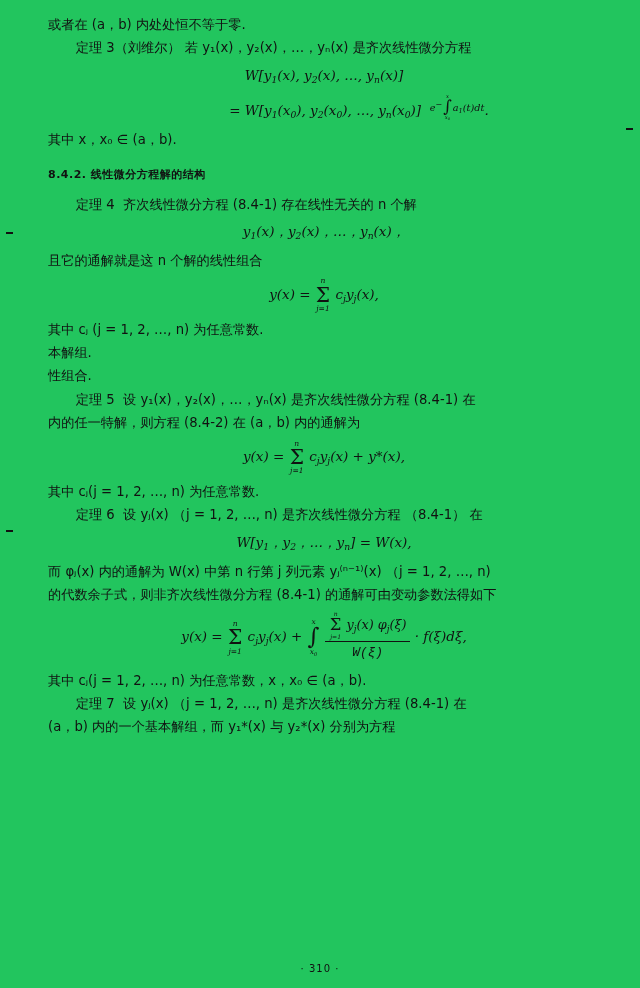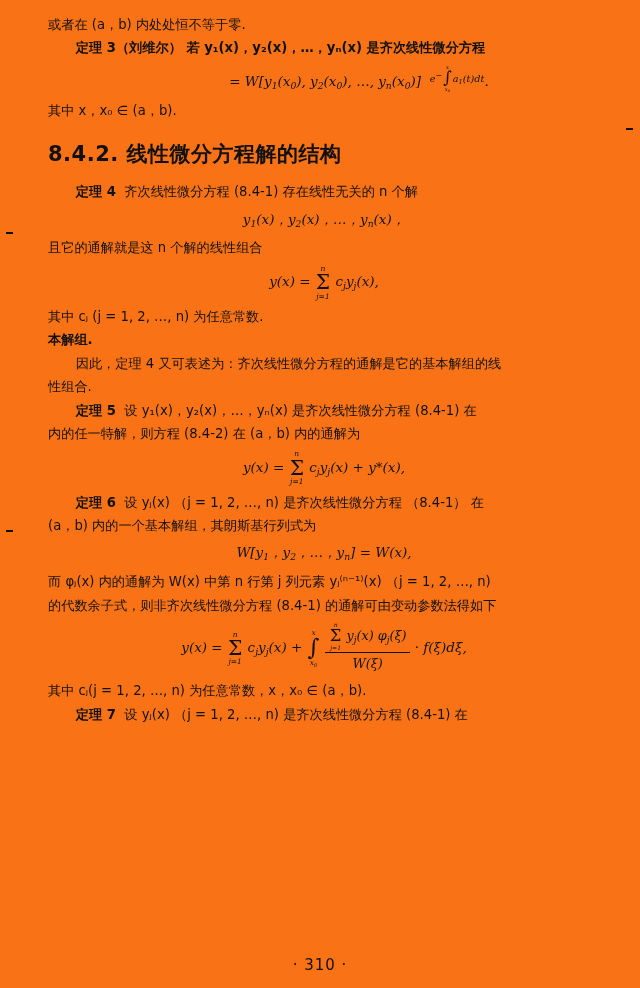--- a/index.html
+++ b/index.html
@@ -11,45 +11,45 @@
     width: 640px;
     height: 988px;
     font-family: "DejaVu Sans", sans-serif;
     color: #111;
     overflow: hidden;
   }
   .page {
     position: relative;
     width: 640px;
     height: 988px;
-    background: #f97316;
+    background: #22c55e;
     padding: 0;
     box-sizing: border-box;
   }
   .content {
     position: absolute;
     left: 48px;
     top: 14px;
     width: 552px;
     font-size: 13.2px;
     line-height: 1.62;
     text-align: justify;
   }
   .para {
     margin: 0 0 2px 0;
     text-indent: 0;
   }
   .para.indent {
     text-indent: 2.1em;
   }
   .bold {
-    font-weight: bold;
+    font-weight: normal;
   }
   .heading {
-    font-size: 21px;
+    font-size: 11px;
     font-weight: bold;
     margin: 16px 0 10px 0;
     letter-spacing: 0.5px;
   }
   .math {
     font-family: "DejaVu Serif", serif;
     font-style: italic;
     font-size: 13.5px;
   }
   .mathup {
@@ -76,20 +76,21 @@
     font-size: 0.95em;
   }
   .frac .num {
     display: block;
     border-bottom: 1px solid #111;
     padding: 0 4px 1px 4px;
   }
   .frac .den {
     display: block;
     padding: 1px 4px 0 4px;
+    font-family: Liberation Mono, monospace;
   }
   .bigsum {
     display: inline-block;
     vertical-align: middle;
     text-align: center;
     font-style: normal;
     line-height: 1;
     margin: 0 1px;
   }
   .bigsum .lim {
@@ -124,21 +125,21 @@
     display: inline-block;
     vertical-align: 0.45em;
     font-size: 0.72em;
   }
   .pagenum {
     position: absolute;
     left: 0;
     right: 0;
     bottom: 14px;
     text-align: center;
-    font-size: 15px;
+    font-size: 10px;
     letter-spacing: 1px;
   }
   .tick {
     position: absolute;
     background: #111;
   }
 </style>
 </head>
 <body>
 
@@ -149,20 +150,23 @@
   <div class="tick" style="left:626px; top:128px; width:7px; height:2px;"></div>
 
   <div class="content">
 
     <p class="para">或者在 (a，b) 内处处恒不等于零.</p>
 
     <p class="para indent">
       <span class="bold">定理 3</span><span class="bold">（刘维尔） 若 y₁(x)，y₂(x)，…，yₙ(x) 是齐次线性微分方程</span>
     </p>
 
+    <div class="formula-row">
+      <span class="math">W[y<span class="sub">1</span>(x), y<span class="sub">2</span>(x), …, y<span class="sub">n</span>(x)]</span>
+    </div>
     <div class="formula-row right">
       <span class="math">= W[y<span class="sub">1</span>(x<span class="sub">0</span>), y<span class="sub">2</span>(x<span class="sub">0</span>), …, y<span class="sub">n</span>(x<span class="sub">0</span>)]<span class="mathup">&nbsp;</span>
         <span class="expwrap">e<sup style="font-style:normal;">−</sup><span class="bigint"><span class="lim">x</span><span class="sym">∫</span><span class="lim">x<span class="sub">0</span></span></span><span style="font-style:italic;">a</span><span class="sub">1</span>(t)dt</span>.
       </span>
     </div>
 
     <p class="para">其中 x，x₀ ∈ (a，b).</p>
 
     <h2 class="heading">8.4.2. 线性微分方程解的结构</h2>
 
@@ -182,40 +186,39 @@
         c<span class="sub">j</span>y<span class="sub">j</span>(x),
       </span>
     </div>
 
     <p class="para">其中 cⱼ (j = 1, 2, …, n) 为任意常数.</p>
 
     <p class="para">
       <span class="bold">本解组.</span>
     </p>
 
-    <p class="para indent">因此，定理 4 又可表述为：齐次线性微分方程的通解是它的基本解组的线</p>
     <p class="para">性组合.</p>
 
     <p class="para indent">
       <span class="bold">定理 5</span>&nbsp;&nbsp;<span>设 y₁(x)，y₂(x)，…，yₙ(x) 是齐次线性微分方程 (8.4-1) 在</span>
     </p>
     <p class="para">内的任一特解，则方程 (8.4-2) 在 (a，b) 内的通解为</p>
 
     <div class="formula-row">
       <span class="math">y(x) =
         <span class="bigsum"><span class="lim">n</span><span class="sym">Σ</span><span class="lim">j=1</span></span>
         c<span class="sub">j</span>y<span class="sub">j</span>(x) + y*(x),
       </span>
     </div>
 
+    <p class="para">其中 cⱼ(j = 1, 2, …, n) 为任意常数.</p>
 
     <p class="para indent">
       <span class="bold">定理 6</span>&nbsp;&nbsp;<span>设 yⱼ(x) （j = 1, 2, …, n) 是齐次线性微分方程 （8.4-1） 在</span>
     </p>
-    <p class="para">(a，b) 内的一个基本解组，其朗斯基行列式为</p>
 
     <div class="formula-row">
       <span class="math">W[y<span class="sub">1</span>，y<span class="sub">2</span>，…，y<span class="sub">n</span>] = W(x),</span>
     </div>
 
     <p class="para">而 φⱼ(x) 内的通解为 W(x) 中第 n 行第 j 列元素 yⱼ⁽ⁿ⁻¹⁾(x) （j = 1, 2, …, n)</p>
     <p class="para">的代数余子式，则非齐次线性微分方程 (8.4-1) 的通解可由变动参数法得如下</p>
 
     <div class="formula-row">
       <span class="math">y(x) =
@@ -228,17 +231,18 @@
         </span>
         · f(ξ)dξ,
       </span>
     </div>
 
     <p class="para">其中 cⱼ(j = 1, 2, …, n) 为任意常数，x，x₀ ∈ (a，b).</p>
 
     <p class="para indent">
       <span class="bold">定理 7</span>&nbsp;&nbsp;<span>设 yⱼ(x) （j = 1, 2, …, n) 是齐次线性微分方程 (8.4-1) 在</span>
     </p>
+    <p class="para">(a，b) 内的一个基本解组，而 y₁*(x) 与 y₂*(x) 分别为方程</p>
 
   </div>
 
   <div class="pagenum">· 310 ·</div>
 </div>
 
 </body></html>

